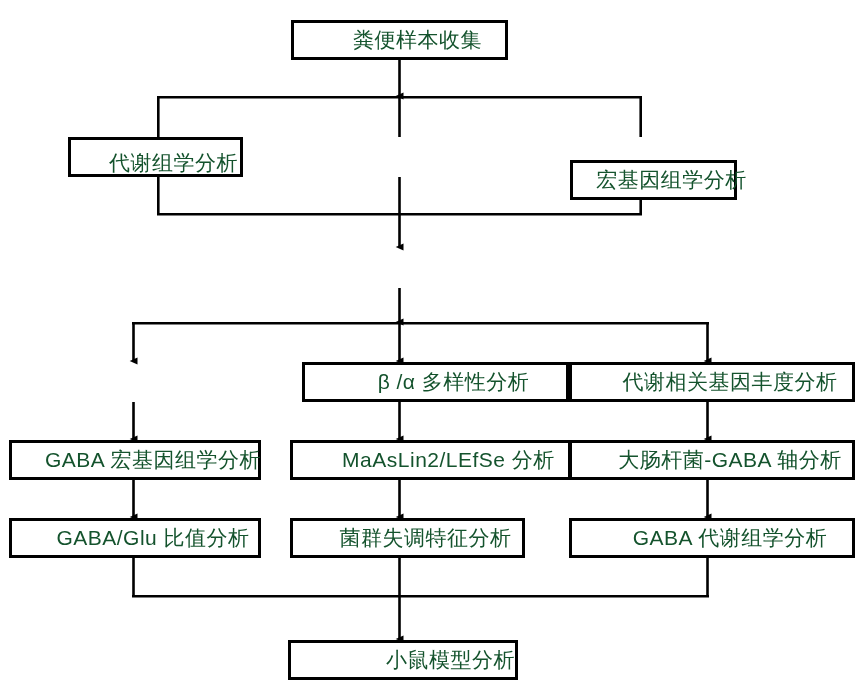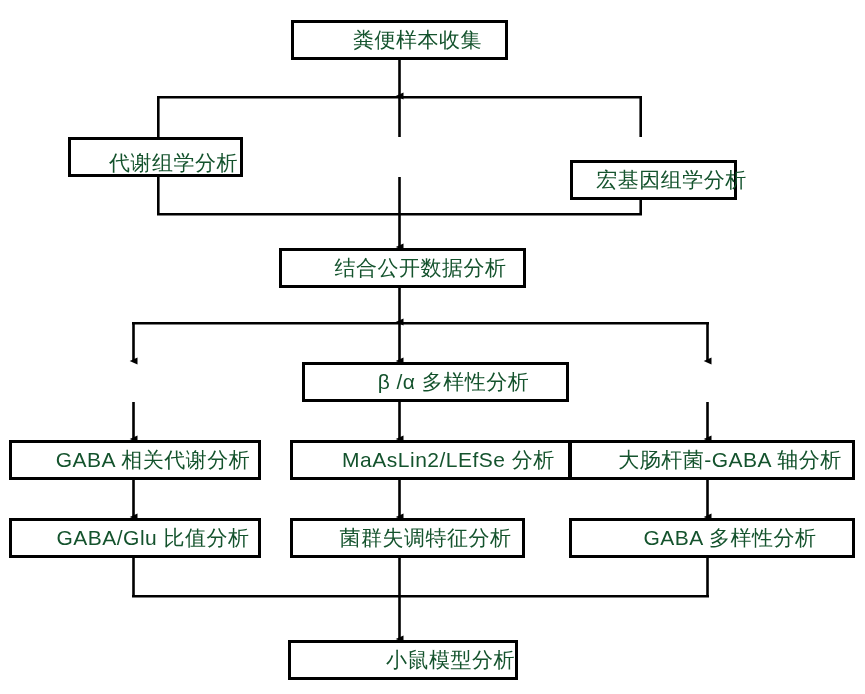--- a/index.html
+++ b/index.html
@@ -105,51 +105,51 @@
 
   <div class="node" style="left:68px; top:137px; width:175px; height:40px;align-items:flex-end;">
     <span class="node-label">代谢组学分析</span>
   </div>
 
 
   <div class="node" style="left:570px; top:137px; width:167px; height:40px;margin-top:23px;">
     <span class="node-label">宏基因组学分析</span>
   </div>
 
-  <div class="node" style="left:279px; top:248px; width:247px; height:40px;">
-    <span class="node-label">结合公开数据分析</span>
-  </div>
 
 
   <div class="node" style="left:302px; top:362px; width:267px; height:40px;">
     <span class="node-label">β /α 多样性分析</span>
   </div>
 
+  <div class="node" style="left:569px; top:362px; width:286px; height:40px;">
+    <span class="node-label">代谢相关基因丰度分析</span>
+  </div>
 
   <div class="node" style="left:9px; top:440px; width:252px; height:40px;">
-    <span class="node-label">GABA 相关代谢分析</span>
+    <span class="node-label">GABA 宏基因组学分析</span>
   </div>
 
   <div class="node" style="left:290px; top:440px; width:281px; height:40px;">
     <span class="node-label">MaAsLin2/LEfSe 分析</span>
   </div>
 
   <div class="node" style="left:569px; top:440px; width:286px; height:40px;">
     <span class="node-label">大肠杆菌-GABA 轴分析</span>
   </div>
 
   <div class="node" style="left:9px; top:518px; width:252px; height:40px;">
     <span class="node-label">GABA/Glu 比值分析</span>
   </div>
 
   <div class="node" style="left:290px; top:518px; width:235px; height:40px;">
     <span class="node-label">菌群失调特征分析</span>
   </div>
 
   <div class="node" style="left:569px; top:518px; width:286px; height:40px;">
-    <span class="node-label">GABA 多样性分析</span>
+    <span class="node-label">GABA 代谢组学分析</span>
   </div>
 
   <div class="node" style="left:288px; top:640px; width:230px; height:40px;justify-content:flex-end;">
     <span class="node-label">小鼠模型分析</span>
   </div>
 
 </div>
 
 </body></html>

